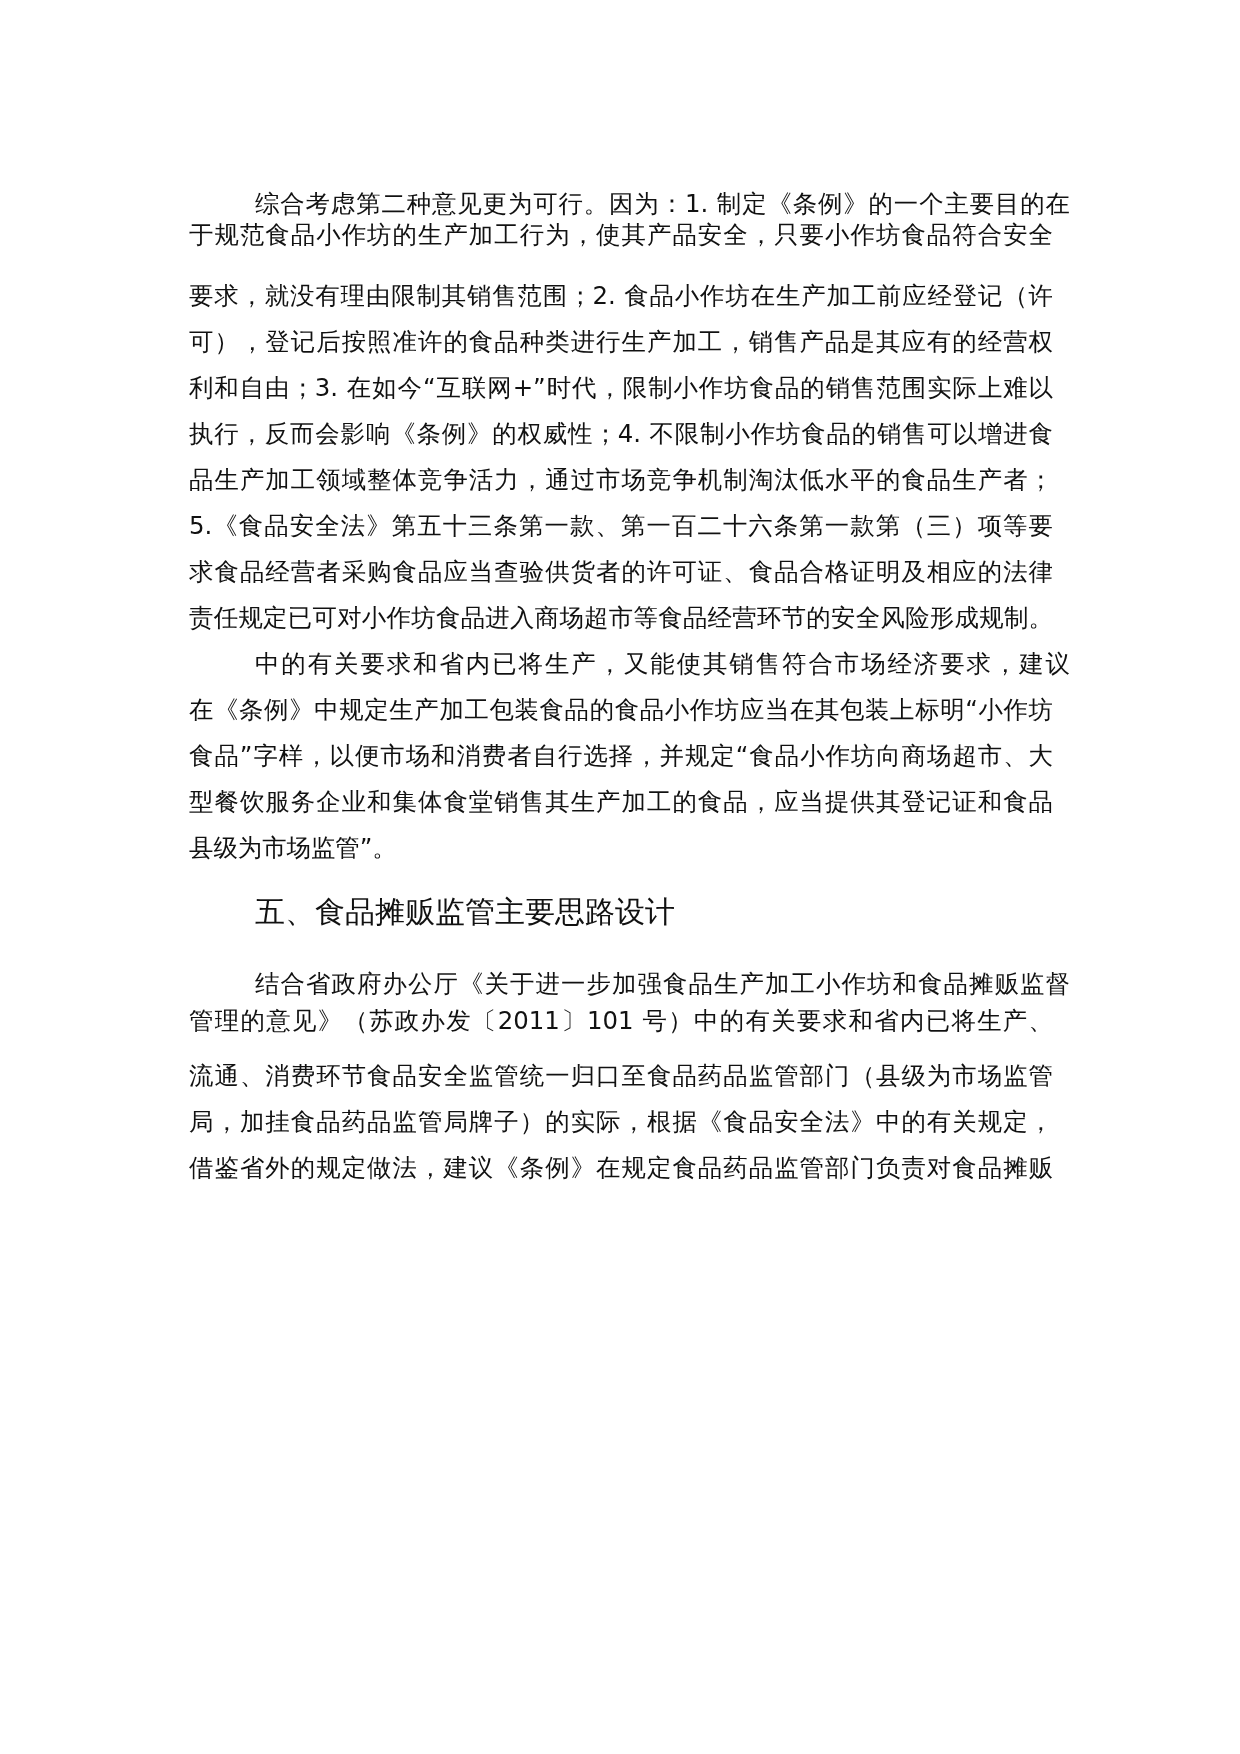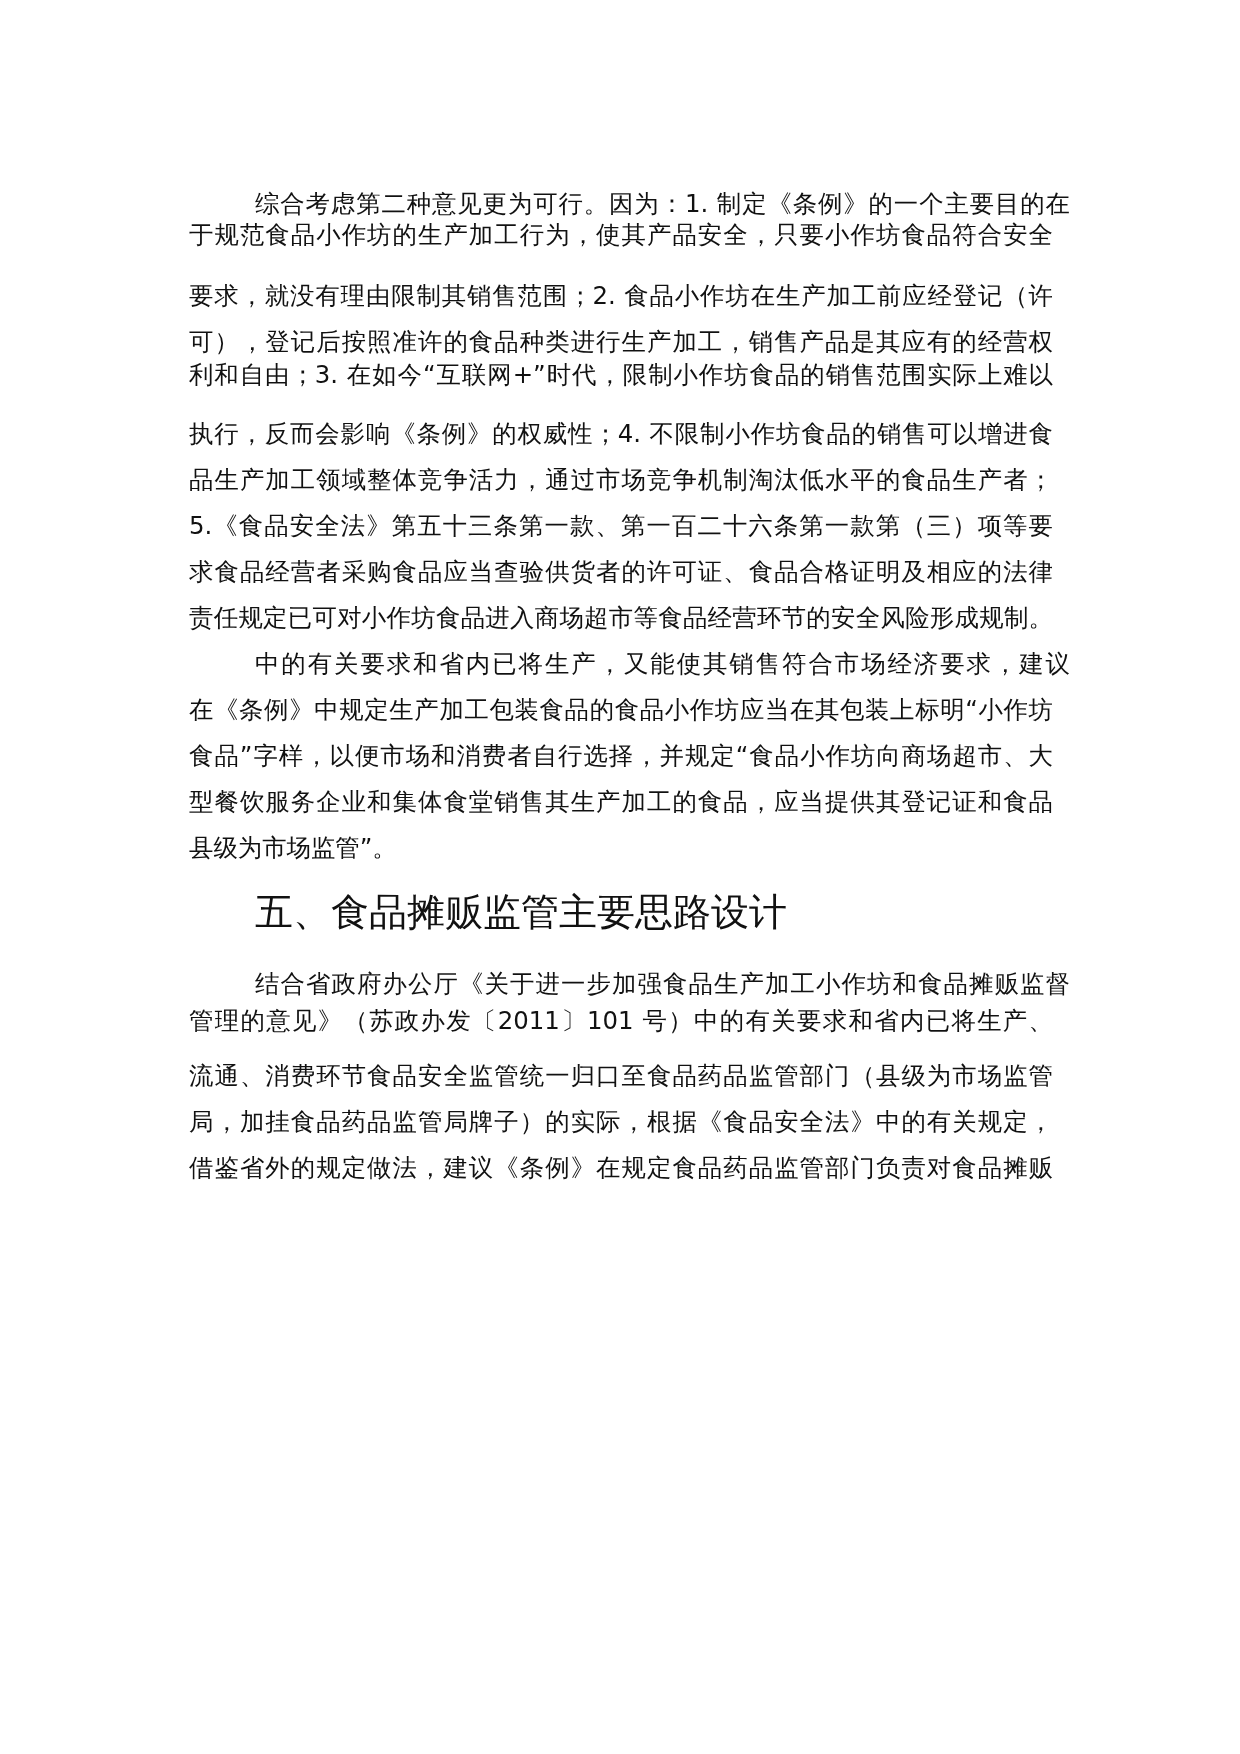--- a/index.html
+++ b/index.html
@@ -4,33 +4,33 @@
 <style>
   html, body { margin: 0; padding: 0; background: #ffffff; }
   body { width: 1240px; height: 1754px; position: relative; overflow: hidden;
          font-family: "DejaVu Sans", "Liberation Sans", sans-serif; color: #111111; }
   .page { position: absolute; left: 0; top: 0; width: 1240px; height: 1754px; }
   .line { position: absolute; left: 189px; width: 864px; height: 46px;
           font-size: 24.4px; line-height: 46px; white-space: nowrap;
           text-align: justify; text-align-last: justify; }
   .line.indent { left: 255px; width: 815px; }
   .line.last { text-align-last: left; }
-  .heading { position: absolute; left: 255px; font-size: 38px; line-height: 50px;
+  .heading { position: absolute; left: 255px; font-size: 30px; line-height: 50px;
              white-space: nowrap; }
 </style>
 </head>
 <body>
 
 <div class="page">
 
   <div class="line indent" style="top:181px">综合考虑第二种意见更为可行。因为：1. 制定《条例》的一个主要目的在</div>
   <div class="line" style="top:212px">于规范食品小作坊的生产加工行为，使其产品安全，只要小作坊食品符合安全</div>
   <div class="line" style="top:273px">要求，就没有理由限制其销售范围；2. 食品小作坊在生产加工前应经登记（许</div>
   <div class="line" style="top:319px">可），登记后按照准许的食品种类进行生产加工，销售产品是其应有的经营权</div>
-  <div class="line" style="top:352px">利和自由；3. 在如今“互联网+”时代，限制小作坊食品的销售范围实际上难以</div>
+  <div class="line" style="top:365px">利和自由；3. 在如今“互联网+”时代，限制小作坊食品的销售范围实际上难以</div>
   <div class="line" style="top:411px">执行，反而会影响《条例》的权威性；4. 不限制小作坊食品的销售可以增进食</div>
   <div class="line" style="top:457px">品生产加工领域整体竞争活力，通过市场竞争机制淘汰低水平的食品生产者；</div>
   <div class="line" style="top:503px">5.《食品安全法》第五十三条第一款、第一百二十六条第一款第（三）项等要</div>
   <div class="line" style="top:549px">求食品经营者采购食品应当查验供货者的许可证、食品合格证明及相应的法律</div>
   <div class="line" style="top:595px">责任规定已可对小作坊食品进入商场超市等食品经营环节的安全风险形成规制。</div>
 
   <div class="line indent" style="top:641px">中的有关要求和省内已将生产，又能使其销售符合市场经济要求，建议</div>
   <div class="line" style="top:687px">在《条例》中规定生产加工包装食品的食品小作坊应当在其包装上标明“小作坊</div>
   <div class="line" style="top:733px">食品”字样，以便市场和消费者自行选择，并规定“食品小作坊向商场超市、大</div>
   <div class="line" style="top:779px">型餐饮服务企业和集体食堂销售其生产加工的食品，应当提供其登记证和食品</div>

